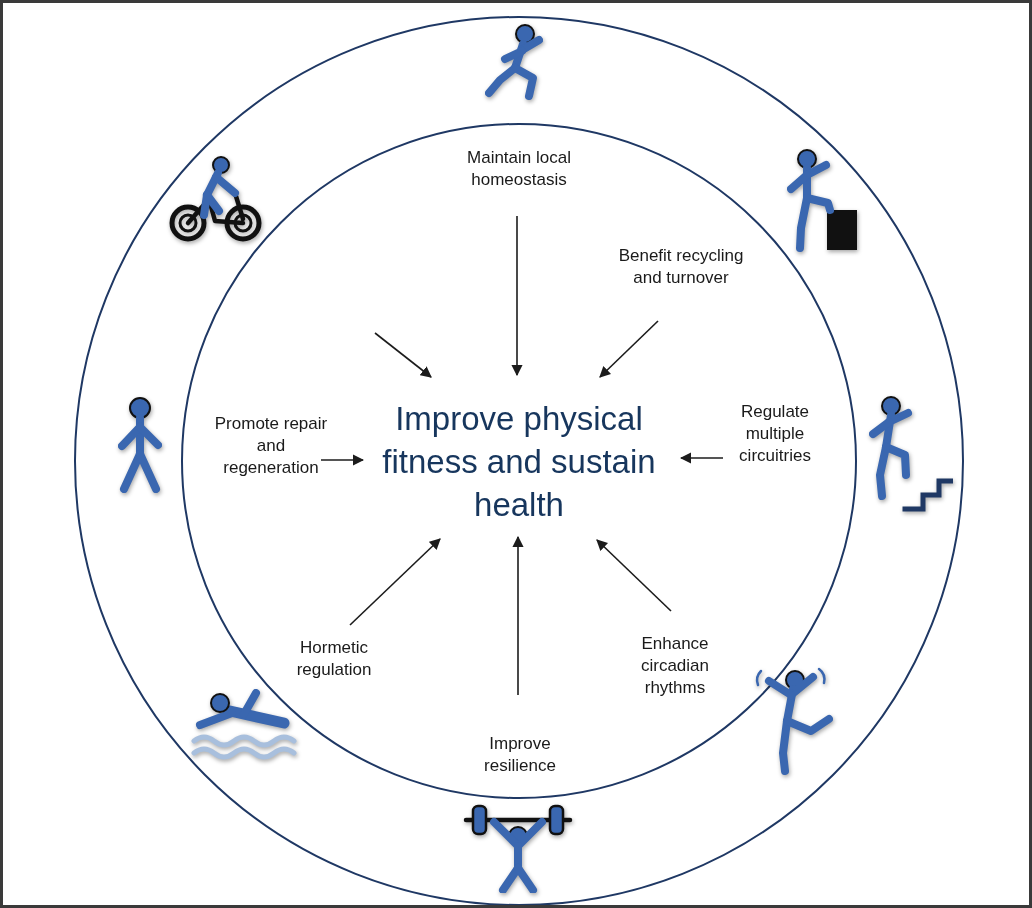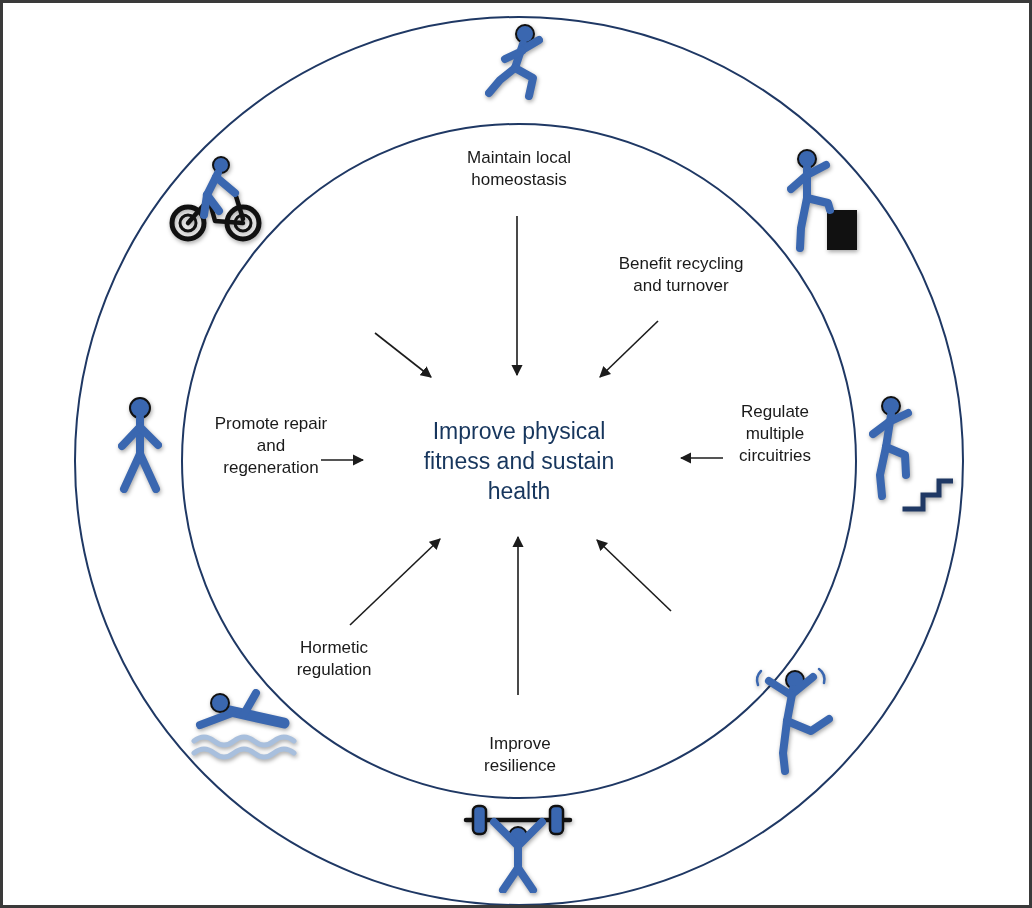--- a/index.html
+++ b/index.html
@@ -21,26 +21,26 @@
   .ring{fill:none;stroke:var(--c-circle_stroke);stroke-width:2;}
   .arrow{stroke:var(--c-arrow);stroke-width:1.6;fill:none;}
   .arrowhead{fill:var(--c-arrow);}
   .label{
     position:absolute;transform:translate(-50%,-50%);
     color:var(--c-label_text);font-size:17px;line-height:1.28;
     text-align:center;white-space:pre-line;
   }
   .center-text{
     position:absolute;left:516px;top:459px;transform:translate(-50%,-50%);
-    color:var(--c-center_text);font-size:23px;line-height:1.3;font-weight:500;
+    color:var(--c-center_text);font-size:33px;line-height:1.3;font-weight:500;
     text-align:center;white-space:pre-line;width:340px;
   }
   .pos-maintain{left:516px;top:166px;}
   .pos-protect{left:349px;top:280px;}
-  .pos-benefit{left:678px;top:272px;}
+  .pos-benefit{left:678px;top:264px;}
   .pos-promote{left:268px;top:443px;}
   .pos-regulate{left:772px;top:431px;text-align:center;}
   .pos-hormetic{left:331px;top:656px;text-align:center;}
   .pos-enhance{left:672px;top:663px;}
   .pos-resilience{left:517px;top:752px;}
   .icon{position:absolute;}
   .icon svg{display:block;filter:drop-shadow(1.5px 2.5px 2px rgba(0,0,0,.35));}
   .ic-runner{left:475px;top:20px;}
   .ic-cyclist{left:160px;top:150px;}
   .ic-stepup{left:768px;top:145px;}
@@ -94,20 +94,23 @@
   <div class="label pos-benefit">Benefit recycling
 and turnover</div>
   <div class="label pos-promote">Promote repair
 and
 regeneration</div>
   <div class="label pos-regulate">Regulate
 multiple
 circuitries</div>
   <div class="label pos-hormetic">Hormetic
 regulation</div>
+  <div class="label pos-enhance">Enhance
+circadian
+rhythms</div>
   <div class="label pos-resilience">Improve
 resilience</div>
 
   <div class="icon ic-runner" aria-label="running-icon">
     <svg width="80" height="85" viewBox="0 0 80 85">
       <circle class="head" cx="47" cy="11" r="9"></circle>
       <path class="limb" d="M45 21 L37 45"></path>
       <path class="limb" d="M44 27 L61 17"></path>
       <path class="limb" d="M44 28 L27 36"></path>
       <path class="limb" d="M37 45 L55 55 L51 73"></path>

